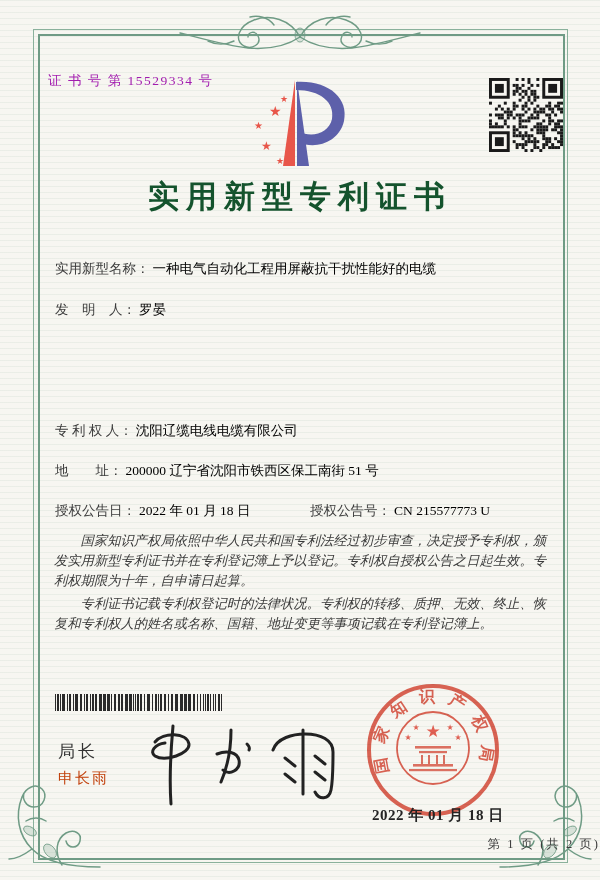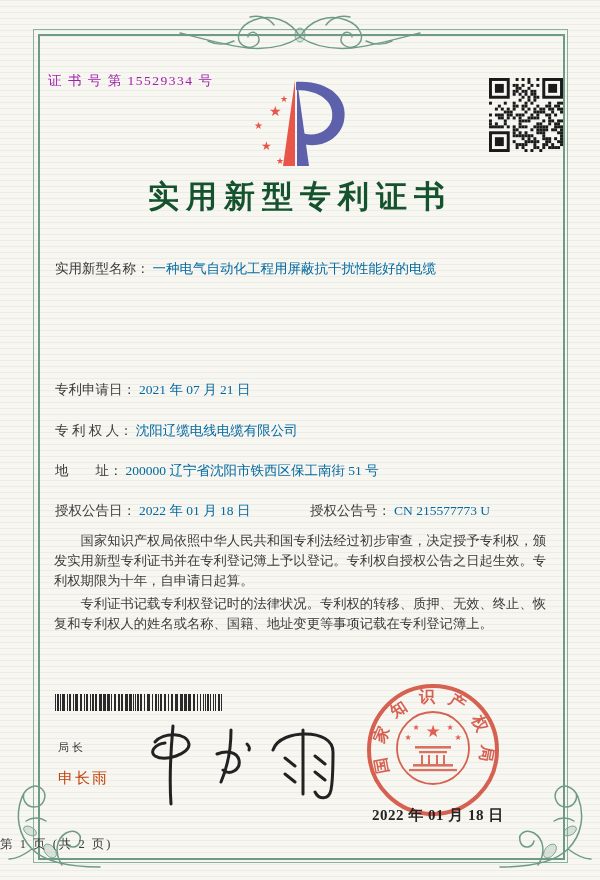--- a/index.html
+++ b/index.html
@@ -28,42 +28,42 @@
   .ornament{position:absolute;pointer-events:none;}
   .green-stroke{stroke:var(--border-green);fill:none;stroke-linecap:round;}
   .green-fill{fill:rgba(111,155,133,0.22);stroke:var(--border-green);stroke-width:0.8;}
 
   .cert-no{position:absolute;left:48px;top:72px;font-size:13.5px;letter-spacing:1.5px;color:#a21caf;}
   .title{position:absolute;left:0;top:176px;width:100%;margin:0;text-align:center;
     font-size:31px;font-weight:bold;letter-spacing:7px;color:#14532d;}
 
   .field-row{position:absolute;left:55px;right:40px;font-size:13.5px;white-space:nowrap;}
   .f-label{color:#3c3c3c;}
-  .f-value{color:#0369a1;margin-left:3px;}
+  .f-value{color:#000000;margin-left:3px;}
   .grant-right{position:absolute;left:255px;top:0;}
 
   .paras{position:absolute;left:54px;top:531px;width:492px;}
   .paras p{margin:0 0 3px 0;font-size:13.3px;line-height:20px;text-indent:2em;
-    text-align:justify;color:#3b3b3b;}
+    text-align:justify;color:#3b3b3b;font-style:italic;}
 
   .barcode{position:absolute;left:55px;top:694px;}
-  .sig-title{position:absolute;left:58px;top:740px;font-size:11px;letter-spacing:3px;color:#333;}
+  .sig-title{position:absolute;left:58px;top:740px;font-size:17px;letter-spacing:3px;color:#333;}
   .sig-name{position:absolute;left:58px;top:769px;font-size:15px;letter-spacing:2px;color:#c2410c;}
   .signature{position:absolute;left:135px;top:720px;}
   .sig-stroke{stroke:#222;fill:none;stroke-width:3;stroke-linecap:round;stroke-linejoin:round;}
 
   .seal{position:absolute;left:363px;top:680px;mix-blend-mode:multiply;opacity:0.92;}
   .seal-red-s{stroke:var(--seal-red);fill:none;}
   .seal-red-f{fill:var(--seal-red);}
   .seal-ring-text{fill:var(--seal-red);font-family:"Liberation Serif","DejaVu Serif",serif;
     font-weight:bold;font-size:16px;letter-spacing:12px;}
   .seal-date{position:absolute;left:372px;top:806px;font-size:15px;font-weight:600;
     color:#242424;letter-spacing:0.5px;z-index:5;}
 
-  .footer{position:absolute;left:0;top:836px;width:100%;text-align:left;
+  .footer{position:absolute;left:0;top:836px;width:100%;text-align:right;
     font-size:12.5px;letter-spacing:2px;color:#3c3c3c;}
 
   .logo{position:absolute;left:236px;top:74px;}
   .star-glyph{font-family:"DejaVu Sans",sans-serif;fill:var(--logo-red);}
   .qr{position:absolute;left:489px;top:78px;}
 </style>
 </head>
 <body>
 
 <div class="page">
@@ -334,22 +334,22 @@
       <rect x="0" y="53.28" width="20.72" height="20.72" fill="#1a1a1a"></rect>
       <rect x="2.96" y="56.24" width="14.8" height="14.8" fill="#f7f6f1"></rect>
       <rect x="5.92" y="59.2" width="8.879999999999999" height="8.879999999999999" fill="#1a1a1a"></rect>
     </svg>
 
   <h1 class="title">实用新型专利证书</h1>
 
   <div class="field-row" style="top:260px">
     <span class="f-label">实用新型名称：</span><span class="f-value">一种电气自动化工程用屏蔽抗干扰性能好的电缆</span>
   </div>
-  <div class="field-row" style="top:381px">
-    <span class="f-label">专利申请日：</span><span class="f-value">2021 年 07 月 21 日</span>
+  <div class="field-row" style="top:301px">
+    <span class="f-label">发　明　人：</span><span class="f-value">罗晏</span>
   </div>
   <div class="field-row" style="top:422px">
     <span class="f-label">专 利 权 人：</span><span class="f-value">沈阳辽缆电线电缆有限公司</span>
   </div>
   <div class="field-row" style="top:462px">
     <span class="f-label">地　　址：</span><span class="f-value">200000 辽宁省沈阳市铁西区保工南街 51 号</span>
   </div>
   <div class="field-row" style="top:502px">
     <span class="f-label">授权公告日：</span><span class="f-value">2022 年 01 月 18 日</span>
     <span class="grant-right">

